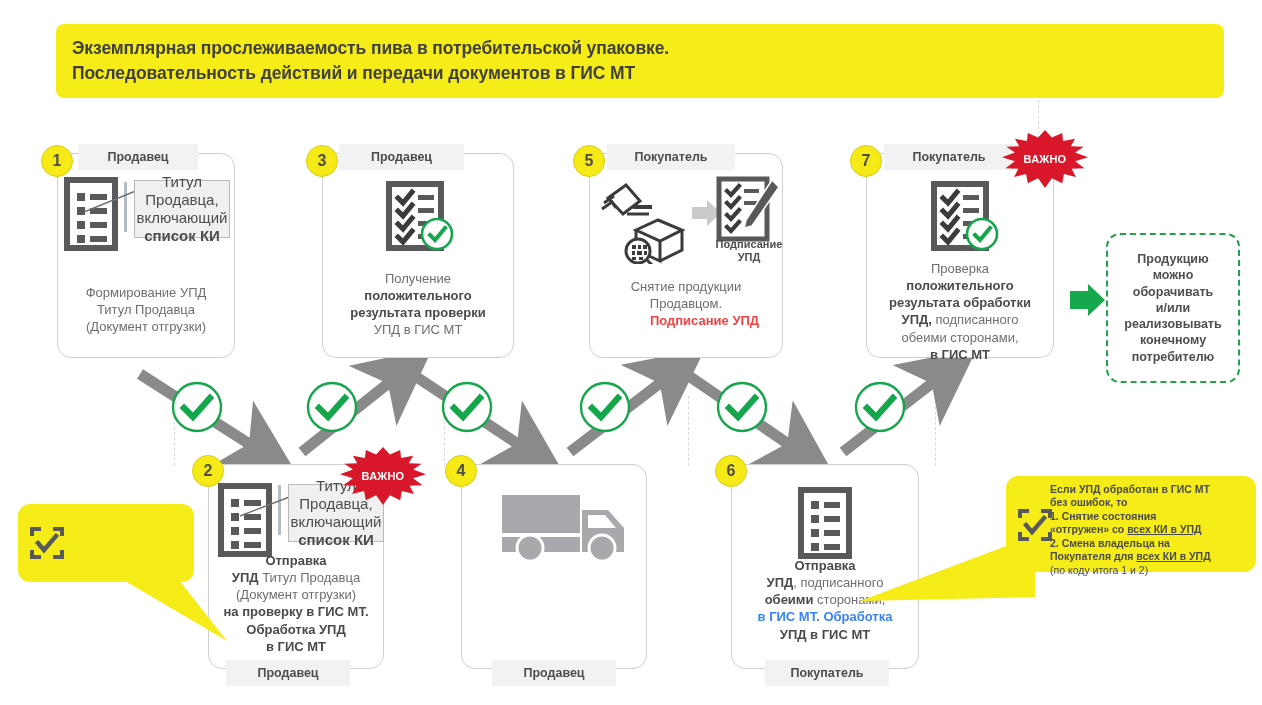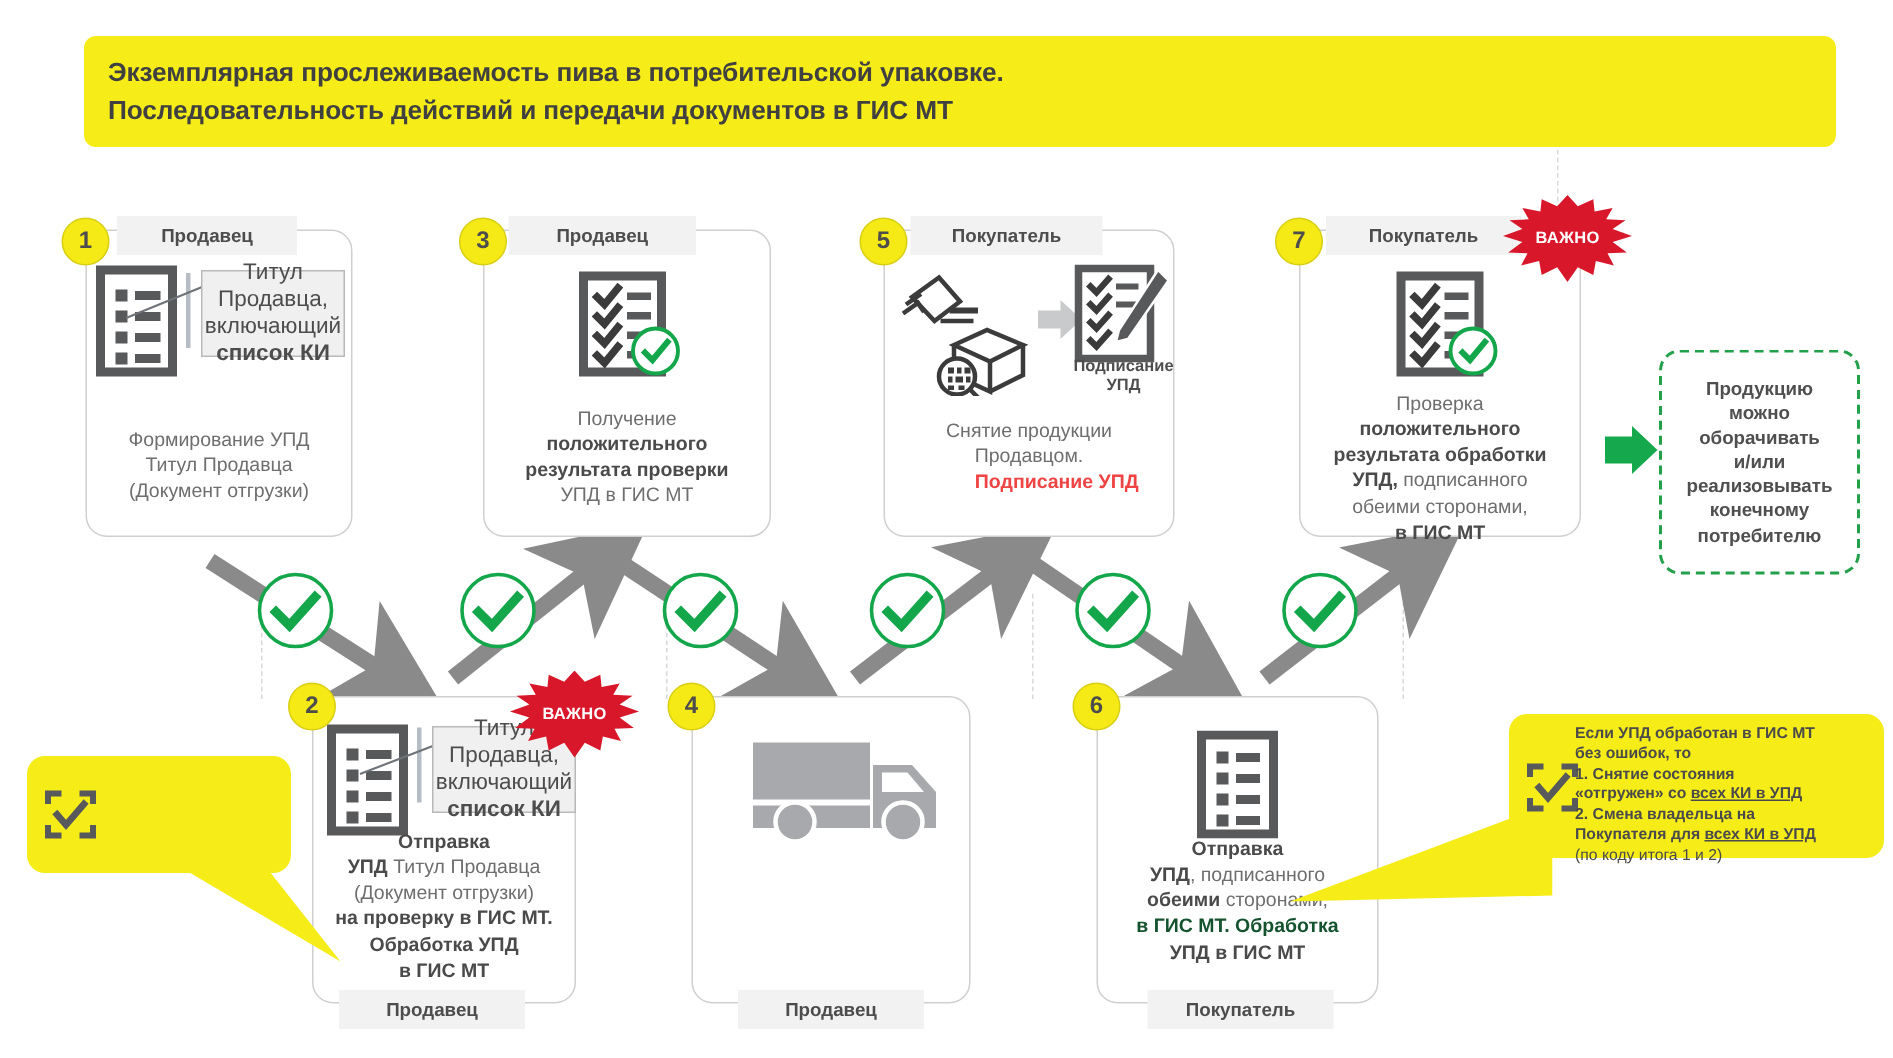--- a/index.html
+++ b/index.html
@@ -448,21 +448,21 @@
           <rect x="27" y="43" width="16" height="6"></rect>
         <rect x="14" y="56" width="8" height="8"></rect>
           <rect x="27" y="57" width="16" height="6"></rect>
       </g>
     </svg>
   </div>
   <div class="card-body" style="left:728px;top:557px;width:194px;">
     <div class="caption" style="font-weight:bold;color:#4a4a4a;">Отправка</div>
     <div class="caption"><b>УПД</b>, подписанного</div>
     <div class="caption"><b>обеими</b> сторонами,</div>
-    <div class="caption" style="font-weight:bold;color:#14532d;">в ГИС МТ. Обработка</div>
+    <div class="caption" style="font-weight:bold;color:#3b82f6;">в ГИС МТ. Обработка</div>
     <div class="caption" style="font-weight:bold;color:#4a4a4a;">УПД в ГИС МТ</div>
   </div>
   <div class="role-tab" style="left:765px;top:660px;width:124px;">
     <span>Покупатель</span>
   </div>
 
   <svg style="position:absolute;left:115px;top:575px;z-index:7;" width="115" height="70" viewBox="0 0 115 70">
     <path d="M0 0 L60 0 L112 66 Z" fill="#f5ec18"></path>
   </svg>
   <div class="callout" style="left:18px;top:504px;width:176px;height:78px;">

